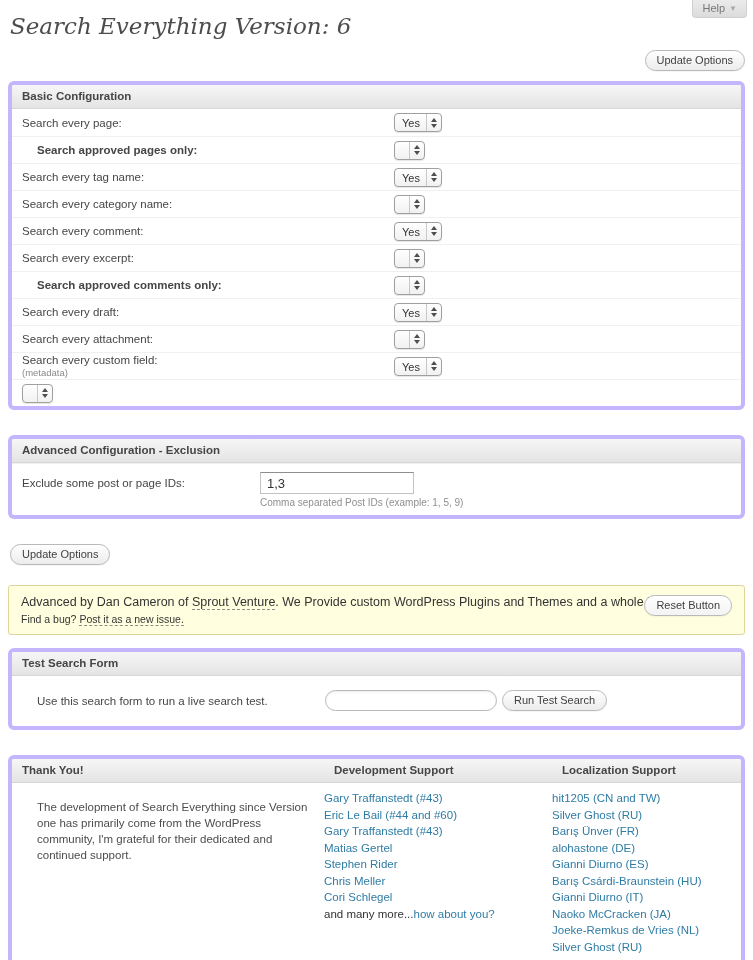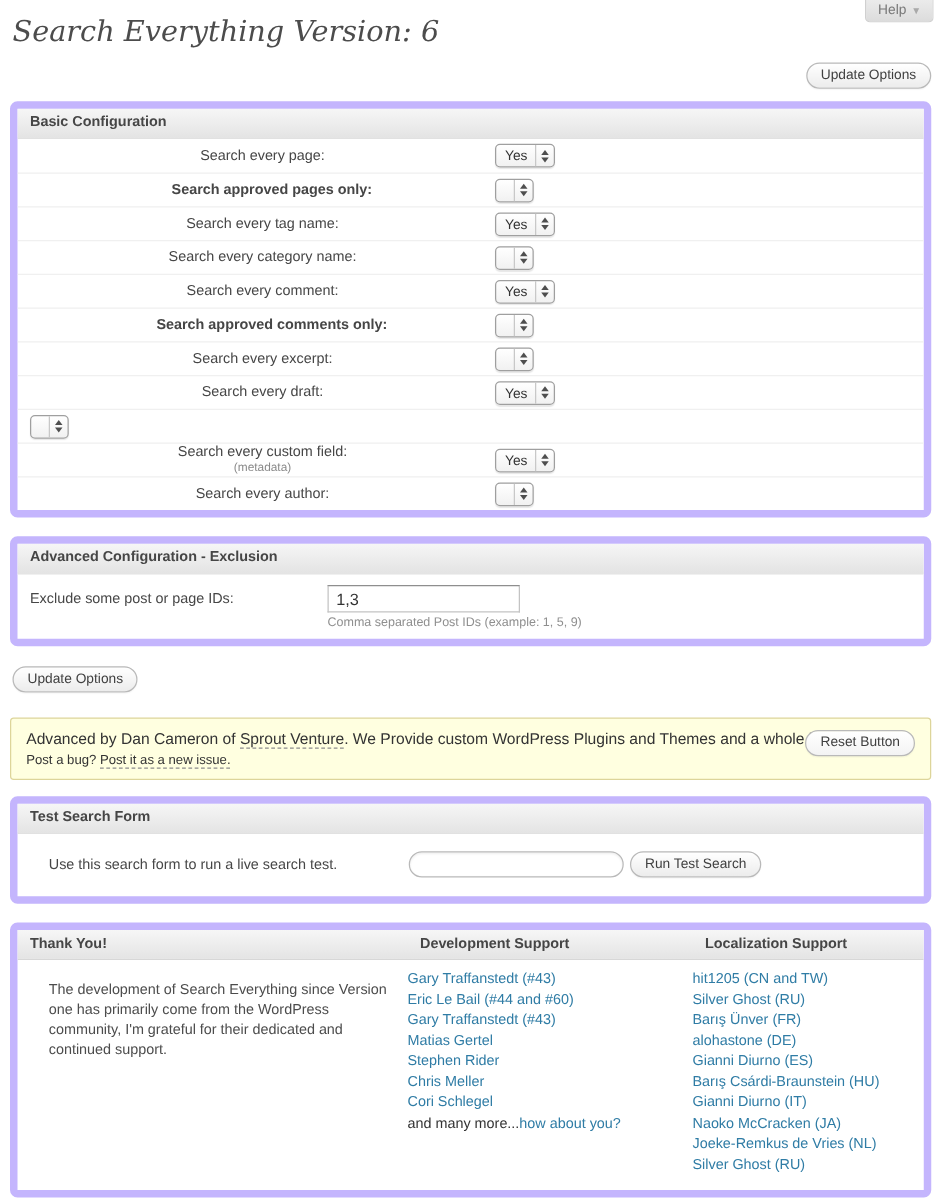--- a/index.html
+++ b/index.html
@@ -37,38 +37,38 @@
     font-size:11px; color:#3f3f3f;
     background:linear-gradient(#ffffff,#ececec);
     border:1px solid #b9b9b9; border-radius:11px;
     padding:3px 11px 4px; cursor:pointer; line-height:12px;
     box-shadow:0 1px 1px rgba(0,0,0,.04);
   }
   .top-actions { text-align:right; margin:9px 0 9px; height:22px; }
 
   
   .postbox {
-    background:#fff; border:6px solid #c4b5fd; border-radius:6px;
-    margin-bottom:15px; overflow:hidden;
+    background:#fff; border:4px solid #c4b5fd; border-radius:6px;
+    margin-bottom:25px; overflow:hidden;
   }
   .postbox-header {
     font-size:11.5px; font-weight:bold; color:#464646;
     background:linear-gradient(#f6f6f6,#e4e4e4);
     border-bottom:1px solid #d7d7d7;
     padding:5px 10px 6px; line-height:12px;
   }
 
   
   .cfg-row {
     display:flex; align-items:center;
     height:27px; padding:0 10px;
     border-top:1px solid #f0f0f0;
   }
   .cfg-row:first-child { border-top:none; }
-  .cfg-label { width:372px; font-size:11.5px; color:#464646; line-height:12px;text-align:center; }
+  .cfg-label { width:372px; font-size:11.5px; color:#464646; line-height:12px; }
   .cfg-row.indent .cfg-label { padding-left:15px;font-weight:bold; }
   .cfg-label small { display:block; font-size:9.5px; color:#8a8a8a; margin-top:1px; }
 
   
   .mac-select {
     display:inline-flex; align-items:stretch;
     background:linear-gradient(#ffffff,#f1f1f1);
     border:1px solid #9f9f9f; border-radius:4px;
     box-shadow:0 1px 1px rgba(0,0,0,.10);
     height:19px; font-size:11px; color:#333; cursor:pointer;
@@ -197,71 +197,71 @@
         <div class="cfg-row">
           <div class="cfg-label"><span>Search every comment:</span></div>
           <span class="mac-select">
             <span class="val">Yes</span>
             <span class="arrows">
               <i class="au"></i>
               <i class="ad"></i>
             </span>
           </span>
         </div>
+        <div class="cfg-row">
+          <div class="cfg-label"><span>Search every excerpt:</span></div>
+          <span class="mac-select empty">
+            <span class="val"></span>
+            <span class="arrows">
+              <i class="au"></i>
+              <i class="ad"></i>
+            </span>
+          </span>
+        </div>
         <div class="cfg-row indent">
           <div class="cfg-label"><span>Search approved comments only:</span></div>
           <span class="mac-select empty">
             <span class="val"></span>
             <span class="arrows">
               <i class="au"></i>
               <i class="ad"></i>
             </span>
           </span>
         </div>
         <div class="cfg-row">
-          <div class="cfg-label"><span>Search every excerpt:</span></div>
-          <span class="mac-select empty">
-            <span class="val"></span>
-            <span class="arrows">
-              <i class="au"></i>
-              <i class="ad"></i>
-            </span>
-          </span>
-        </div>
-        <div class="cfg-row">
           <div class="cfg-label"><span>Search every draft:</span></div>
           <span class="mac-select">
             <span class="val">Yes</span>
             <span class="arrows">
               <i class="au"></i>
               <i class="ad"></i>
             </span>
           </span>
         </div>
         <div class="cfg-row">
+          <div class="cfg-label"><span>Search every attachment:</span></div>
           <span class="mac-select empty">
             <span class="val"></span>
             <span class="arrows">
               <i class="au"></i>
               <i class="ad"></i>
             </span>
           </span>
         </div>
         <div class="cfg-row">
           <div class="cfg-label"><span>Search every custom field:</span><small>(metadata)</small></div>
           <span class="mac-select">
             <span class="val">Yes</span>
             <span class="arrows">
               <i class="au"></i>
               <i class="ad"></i>
             </span>
           </span>
         </div>
         <div class="cfg-row">
-          <div class="cfg-label"><span>Search every author:</span></div>
           <span class="mac-select empty">
             <span class="val"></span>
             <span class="arrows">
               <i class="au"></i>
               <i class="ad"></i>
             </span>
           </span>
         </div>
       </div>
   </section>
@@ -279,21 +279,21 @@
 
   <div class="bottom-update">
     <button class="pill">Update Options</button>
   </div>
 
   <div class="notice">
     <div class="l1">
       <span>Advanced by Dan Cameron of </span><a href="#">Sprout Venture</a><span>. We Provide custom WordPress Plugins and Themes and a whole lot more.</span>
     </div>
     <div class="l2">
-      <span>Post a bug? </span><a href="#">Post it as a new issue.</a>
+      <span>Find a bug? </span><a href="#">Post it as a new issue.</a>
     </div>
     <button class="pill">Reset Button</button>
   </div>
 
   <section class="postbox">
     <div class="postbox-header">Test Search Form</div>
     <div class="test-row">
       <div class="test-label">Use this search form to run a live search test.</div>
       <input class="search-input" type="text" value="" style="">
       <button class="pill">Run Test Search</button>

